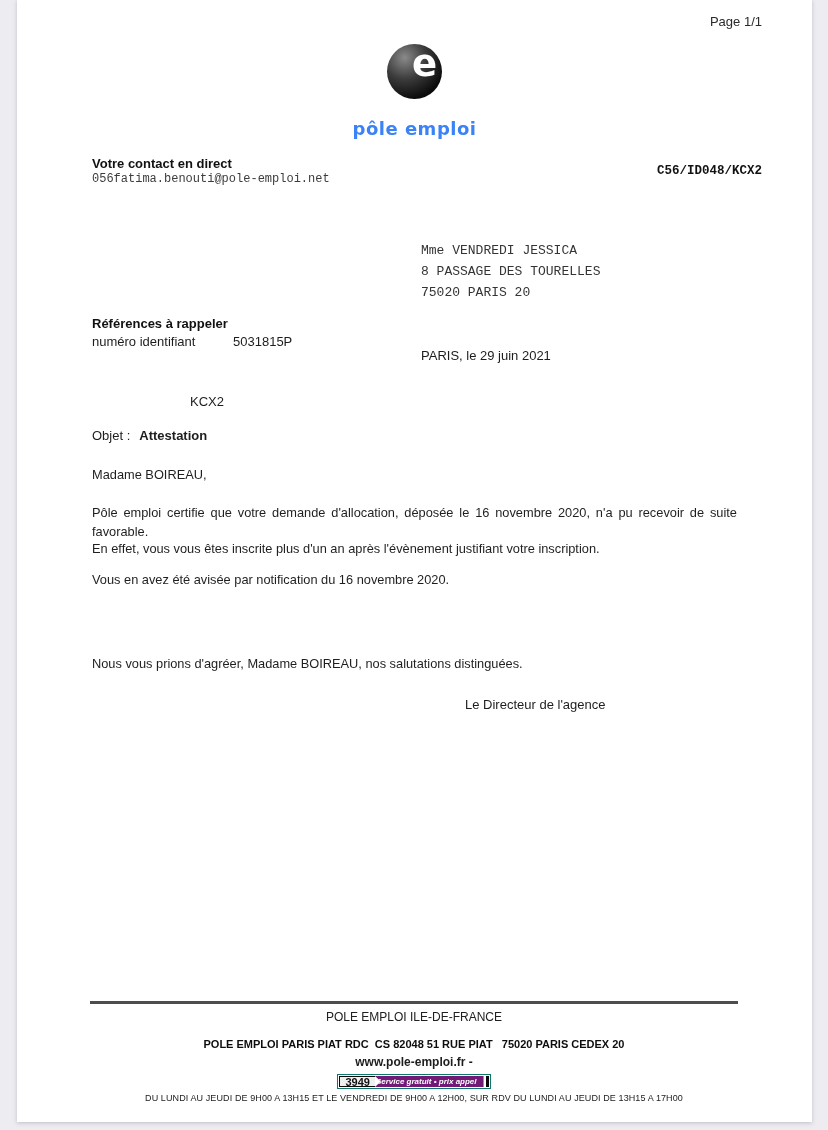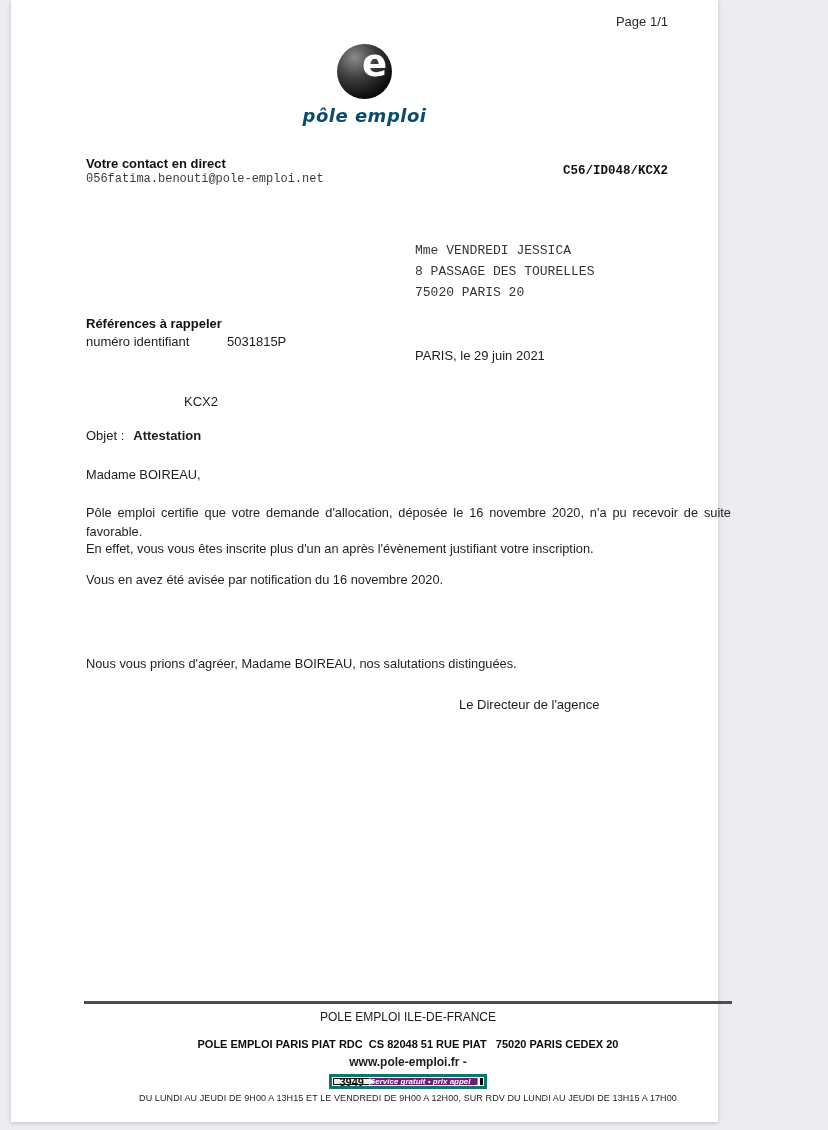--- a/index.html
+++ b/index.html
@@ -5,44 +5,44 @@
   * { margin:0; padding:0; box-sizing:border-box; }
   html,body { width:828px; height:1130px; }
   body {
     background:#ececf1;
     font-family:"Liberation Sans", sans-serif;
     color:#1d1d1d;
     position:relative;
     overflow:hidden;
   }
   .page {
-    position:absolute; left:11px; top:0;
-    width:707px; height:1122px;
+    position:absolute; left:17px; top:0;
+    width:795px; height:1122px;
     background:#ffffff;
     box-shadow:0 1px 4px rgba(60,60,80,.25);
   }
   .abs { position:absolute; }
 
   
   .page-number { top:14px; right:50px; font-size:13px; color:#2a2a2a; }
 
   .logo-wrap { top:44px; left:0; width:100%; display:flex; flex-direction:column; align-items:center; }
   .logo-circle {
     width:55px; height:55px; border-radius:50%;
     background:radial-gradient(circle at 32% 25%, #8a8a8a 0%, #3c3c3c 38%, #0b0b0b 75%);
     position:relative;
   }
   .logo-e {
     position:absolute; top:1px; right:5px;
     color:#fff; font-weight:bold; font-size:37px; line-height:1;
     font-family:"DejaVu Sans", sans-serif;
   }
   .logo-text {
-    margin-top:6px; font-size:18px; font-weight:bold; color:#0c4a6e;
-    letter-spacing:.5px; font-family:"DejaVu Sans", sans-serif;font-style:italic;
+    margin-top:19px; font-size:18px; font-weight:bold; color:#3b82f6;
+    letter-spacing:.5px; font-family:"DejaVu Sans", sans-serif;
   }
 
   .contact { top:156px; left:75px; }
   .contact-title { font-size:13px; font-weight:bold; color:#111; }
   .contact-email { font-family:"Liberation Mono", monospace; font-size:12px; color:#3c3c3c; margin-top:1px; }
 
   .ref-code { top:164px; right:50px; font-family:"Liberation Mono", monospace; font-weight:bold; font-size:12.5px; color:#111; }
 
   .recipient { top:240px; left:404px; font-family:"Liberation Mono", monospace; font-size:13px; color:#343434; line-height:21px; }
 
@@ -64,21 +64,21 @@
   .jline { text-align:justify; text-align-last:justify; }
   .signature { top:697px; left:448px; font-size:13px; }
 
   
   .footer { left:73px; top:1001px; width:648px; text-align:center; }
   .footer-rule { height:3px; background:#4d4d4d; width:100%; }
   .footer-region { margin-top:6px; font-size:12px; color:#202020; }
   .footer-agency { margin-top:14px; font-size:11px; font-weight:bold; white-space:pre-wrap; color:#0d0d0d; }
   .footer-contactline { margin-top:5px; display:flex; justify-content:center; align-items:center; gap:5px;flex-direction:column; }
   .footer-site { font-size:12px; font-weight:bold; }
-  .badge-3949 { display:inline-flex; align-items:stretch; border:3px solid #0f766e; padding:1px; height:15px; }
+  .badge-3949 { display:inline-flex; align-items:stretch; border:1px solid #0f766e; padding:1px; height:15px; }
   .badge-num {
     font-size:11px; font-weight:bold; color:#111; background:#efefef;
     padding:0 5px; display:flex; align-items:center; border:1px solid #0a0a0a; border-right:none;
   }
   .badge-label {
     background:#701a75; color:#fff; font-size:8px; font-weight:bold; font-style:italic;
     display:flex; align-items:center; padding:0 7px 0 1px;
     clip-path:polygon(0 0, 100% 0, 100% 100%, 0 100%, 6px 50%);
   }
   .badge-end { width:3px; background:#0a0a0a; margin-left:2px; }

